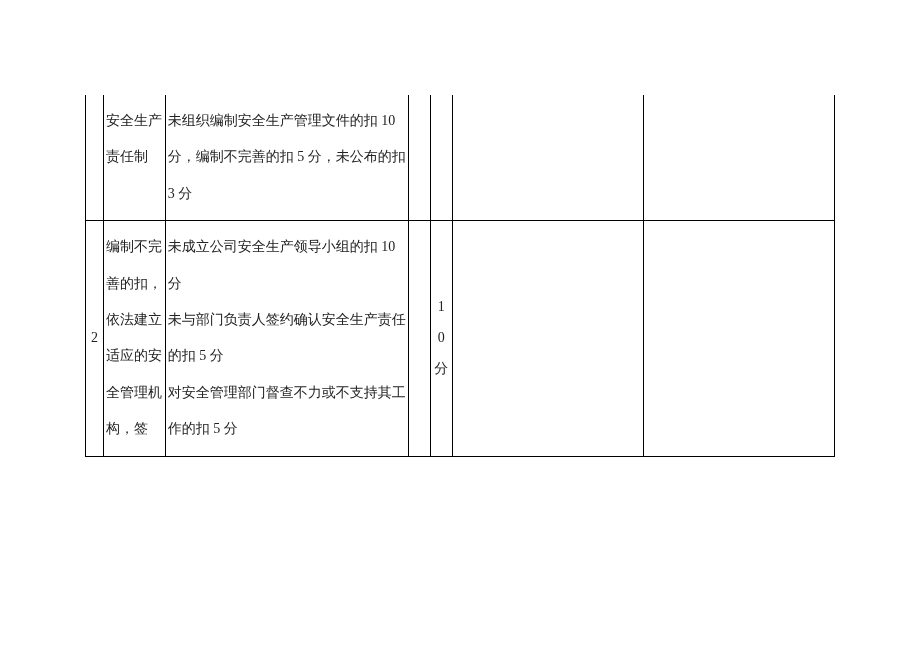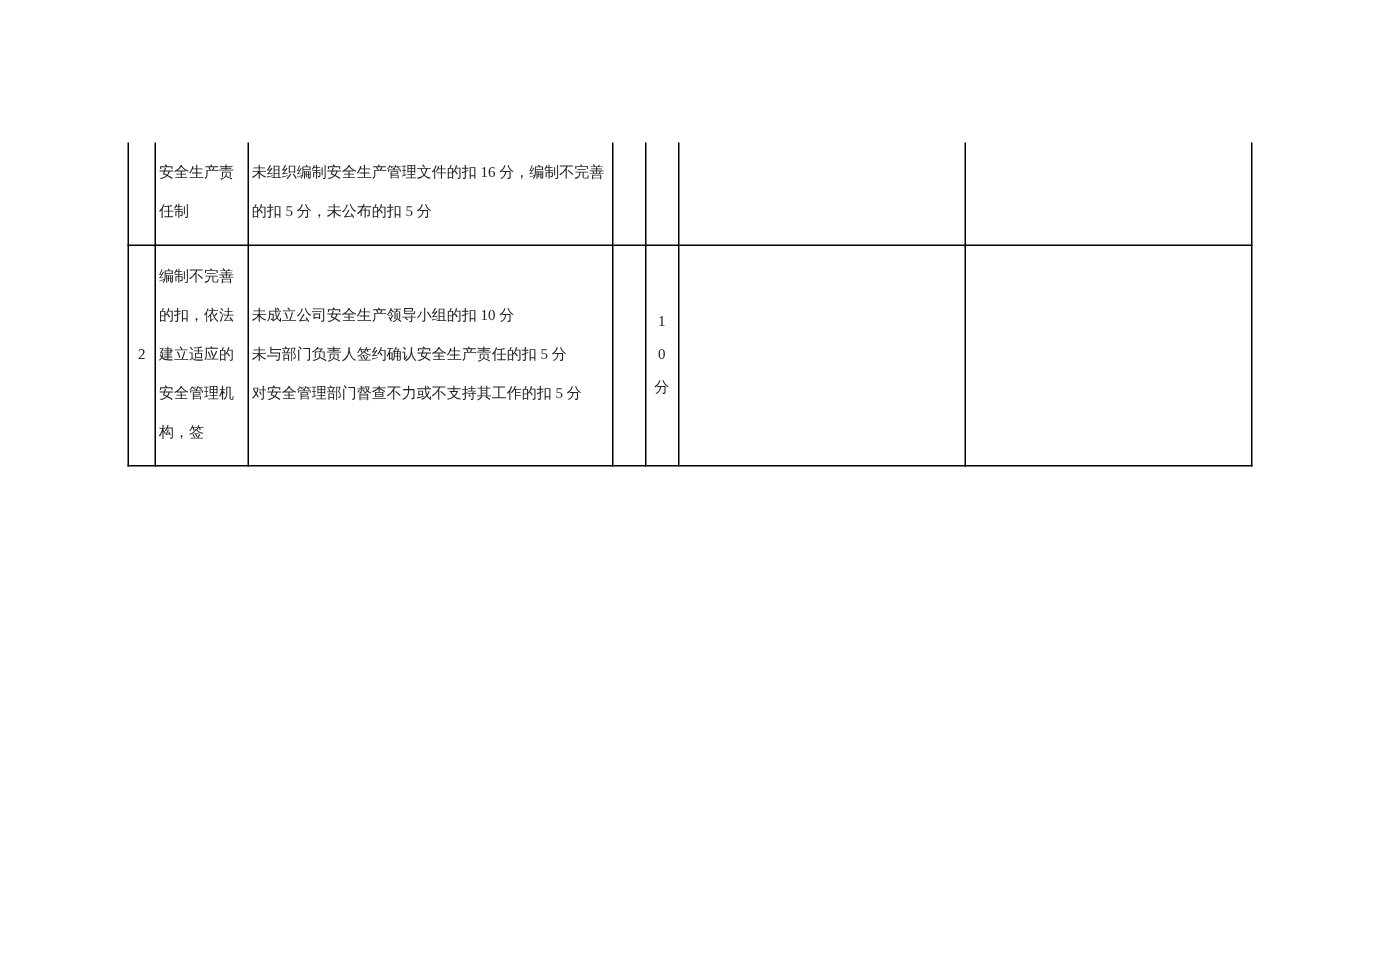--- a/index.html
+++ b/index.html
@@ -22,21 +22,21 @@
       margin-left: 85px;
       margin-right: 85px;
     }
     table {
       border-collapse: collapse;
       table-layout: fixed;
     }
     td {
       border: 1px solid #000;
       vertical-align: top;
-      font-size: 10px;
+      font-size: 14px;
       color: #222;
       line-height: 2.6;
       padding: 8px 2px 8px 2px;
     }
     .col1 { width: 18px; }
     .col2 { width: 62px; }
     .col3 { width: 244px; }
     .col4 { width: 22px; }
     .col5 { width: 22px; }
     .col6 { width: 192px; }
@@ -58,21 +58,21 @@
   </style>
 </head>
 <body>
 
 <div class="table-wrapper">
   <table>
     <tbody>
         <tr class="row1">
       <td class="col1 narrow-vert"></td>
       <td class="col2 vert-text">安全生产责任制</td>
-      <td class="col3">未组织编制安全生产管理文件的扣 16 分，编制不完善的扣 5 分，未公布的扣 5 分</td>
+      <td class="col3">未组织编制安全生产管理文件的扣 10 分，编制不完善的扣 5 分，未公布的扣 3 分</td>
       <td class="col4 narrow-vert"></td>
       <td class="col5 narrow-vert"></td>
       <td class="col6"></td>
       <td class="col7"></td>
     </tr>
     <tr>
       <td class="col1 narrow-vert center-vert">2</td>
       <td class="col2 vert-text center-vert">编制不完善的扣，依法建立适应的安全管理机构，签</td>
       <td class="col3 center-vert" style="white-space: pre-line;">未成立公司安全生产领导小组的扣 10 分
 未与部门负责人签约确认安全生产责任的扣 5 分

